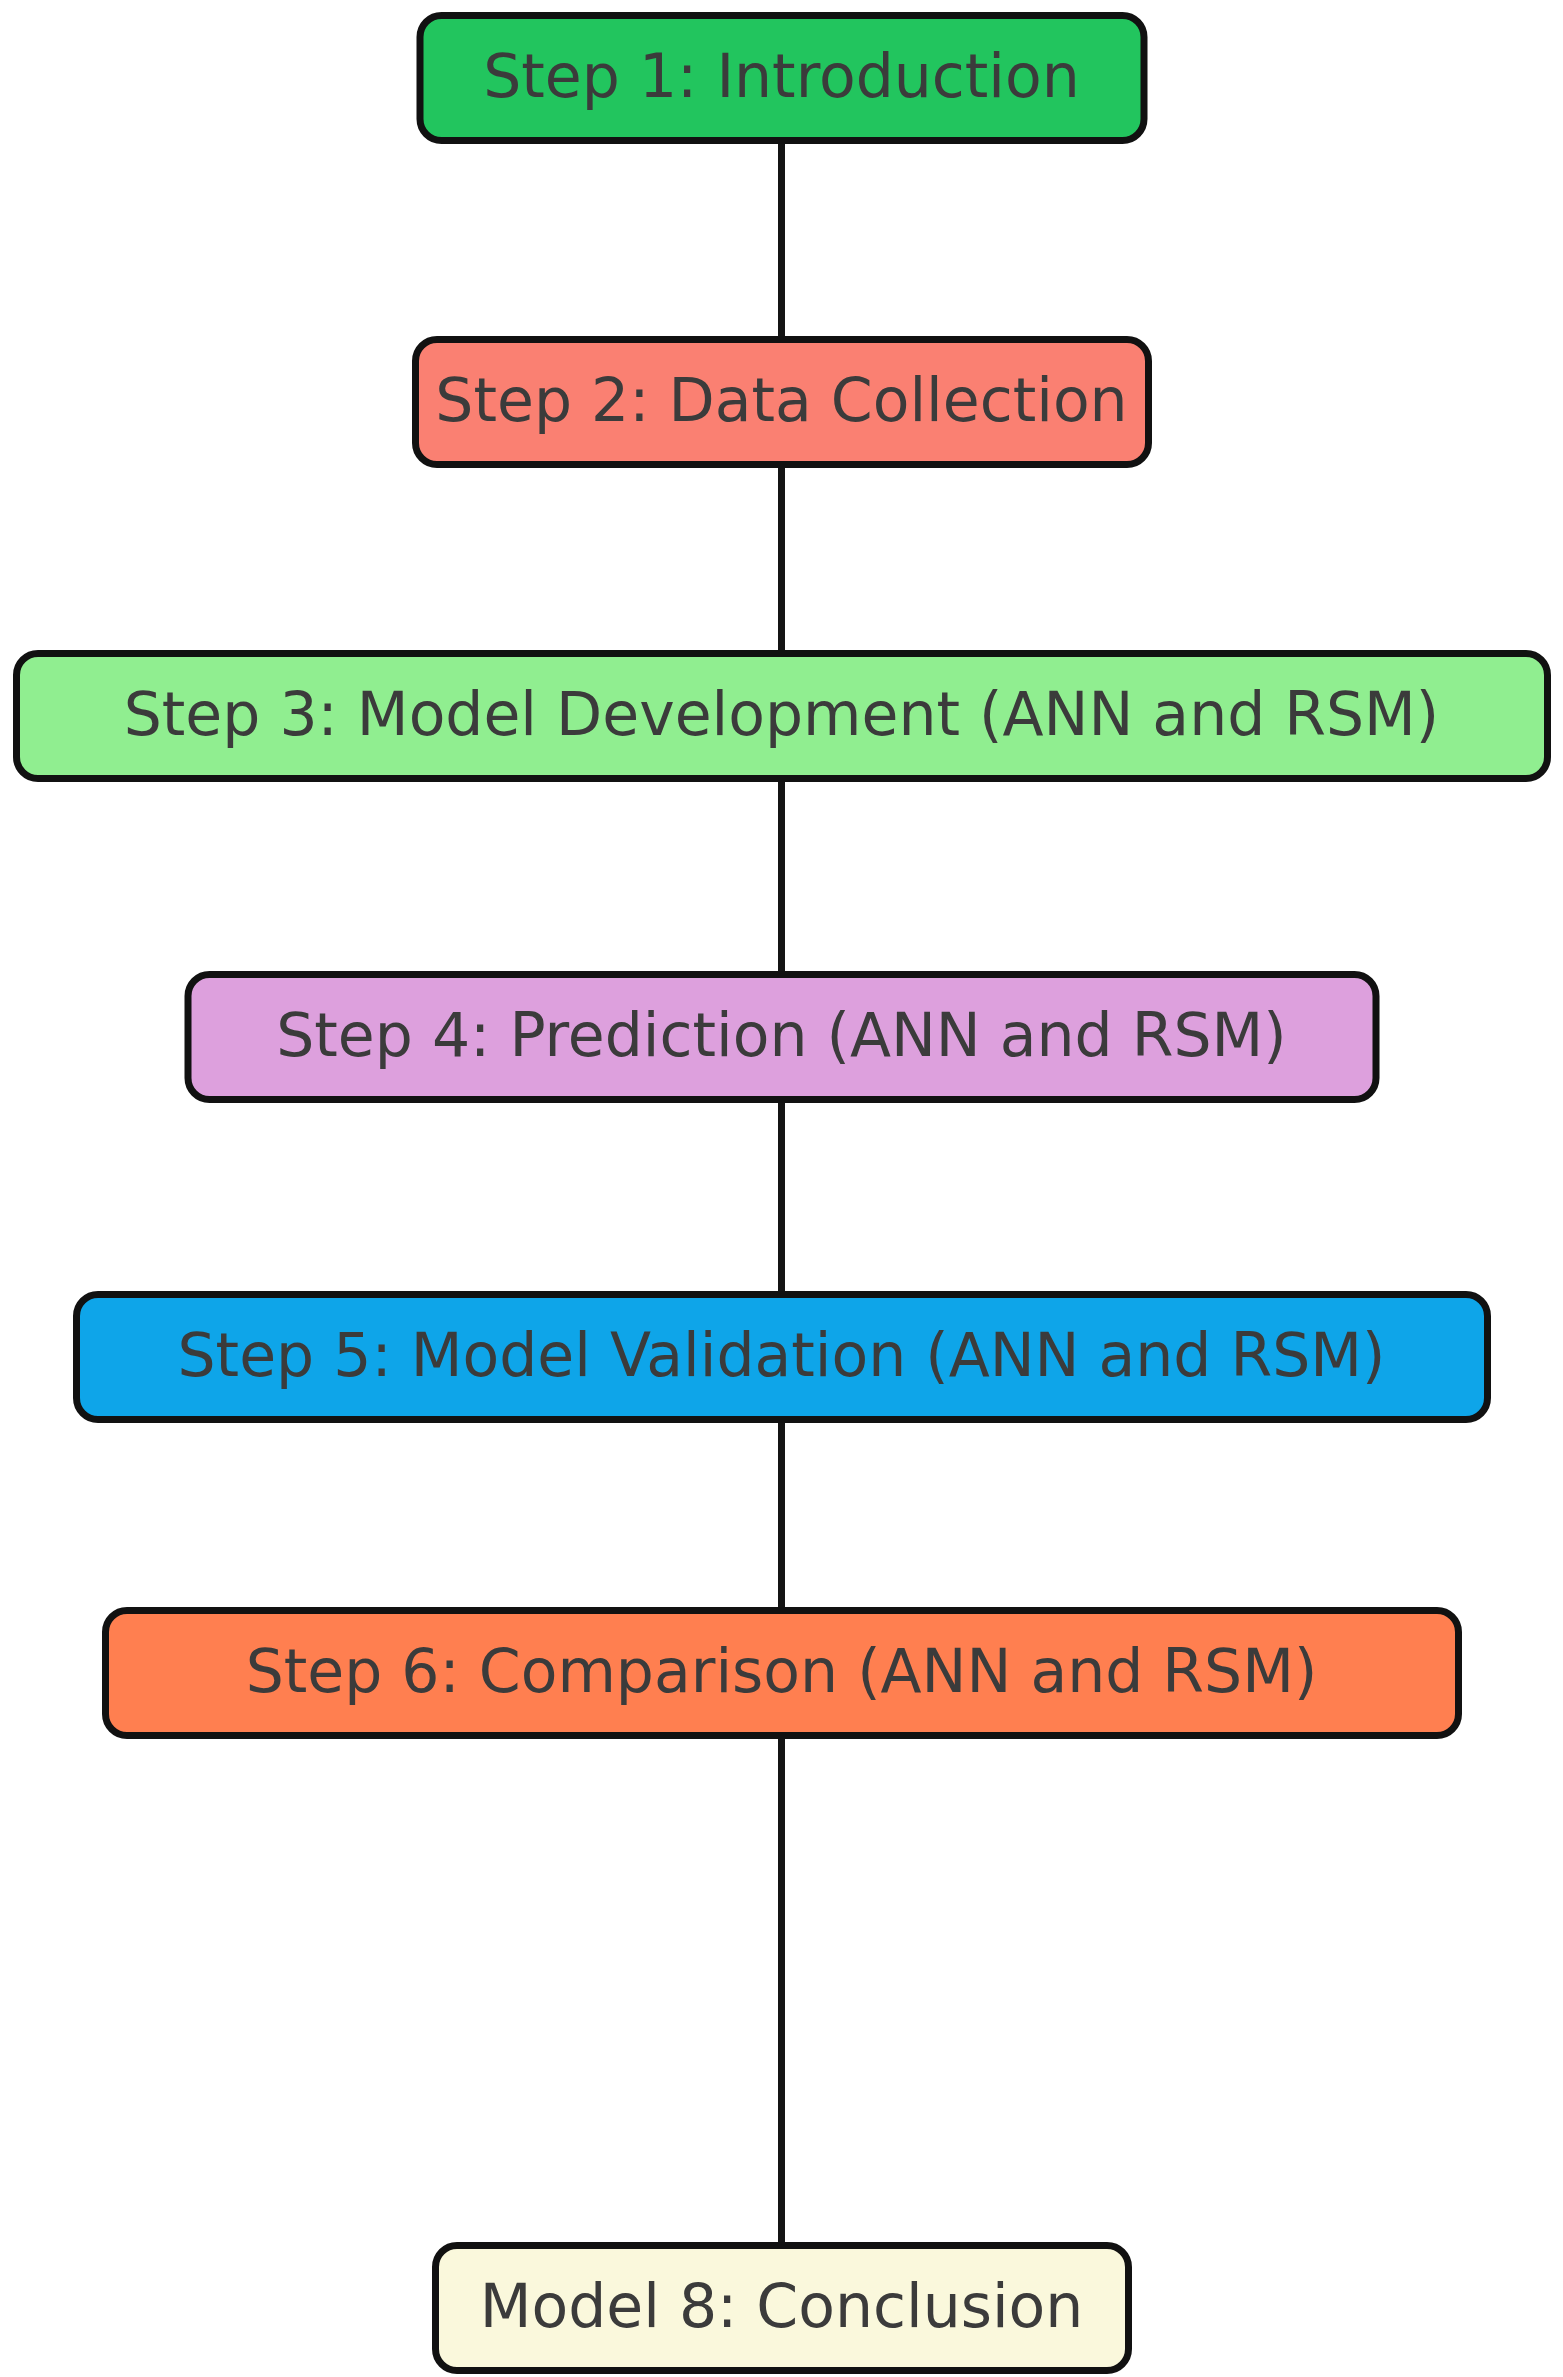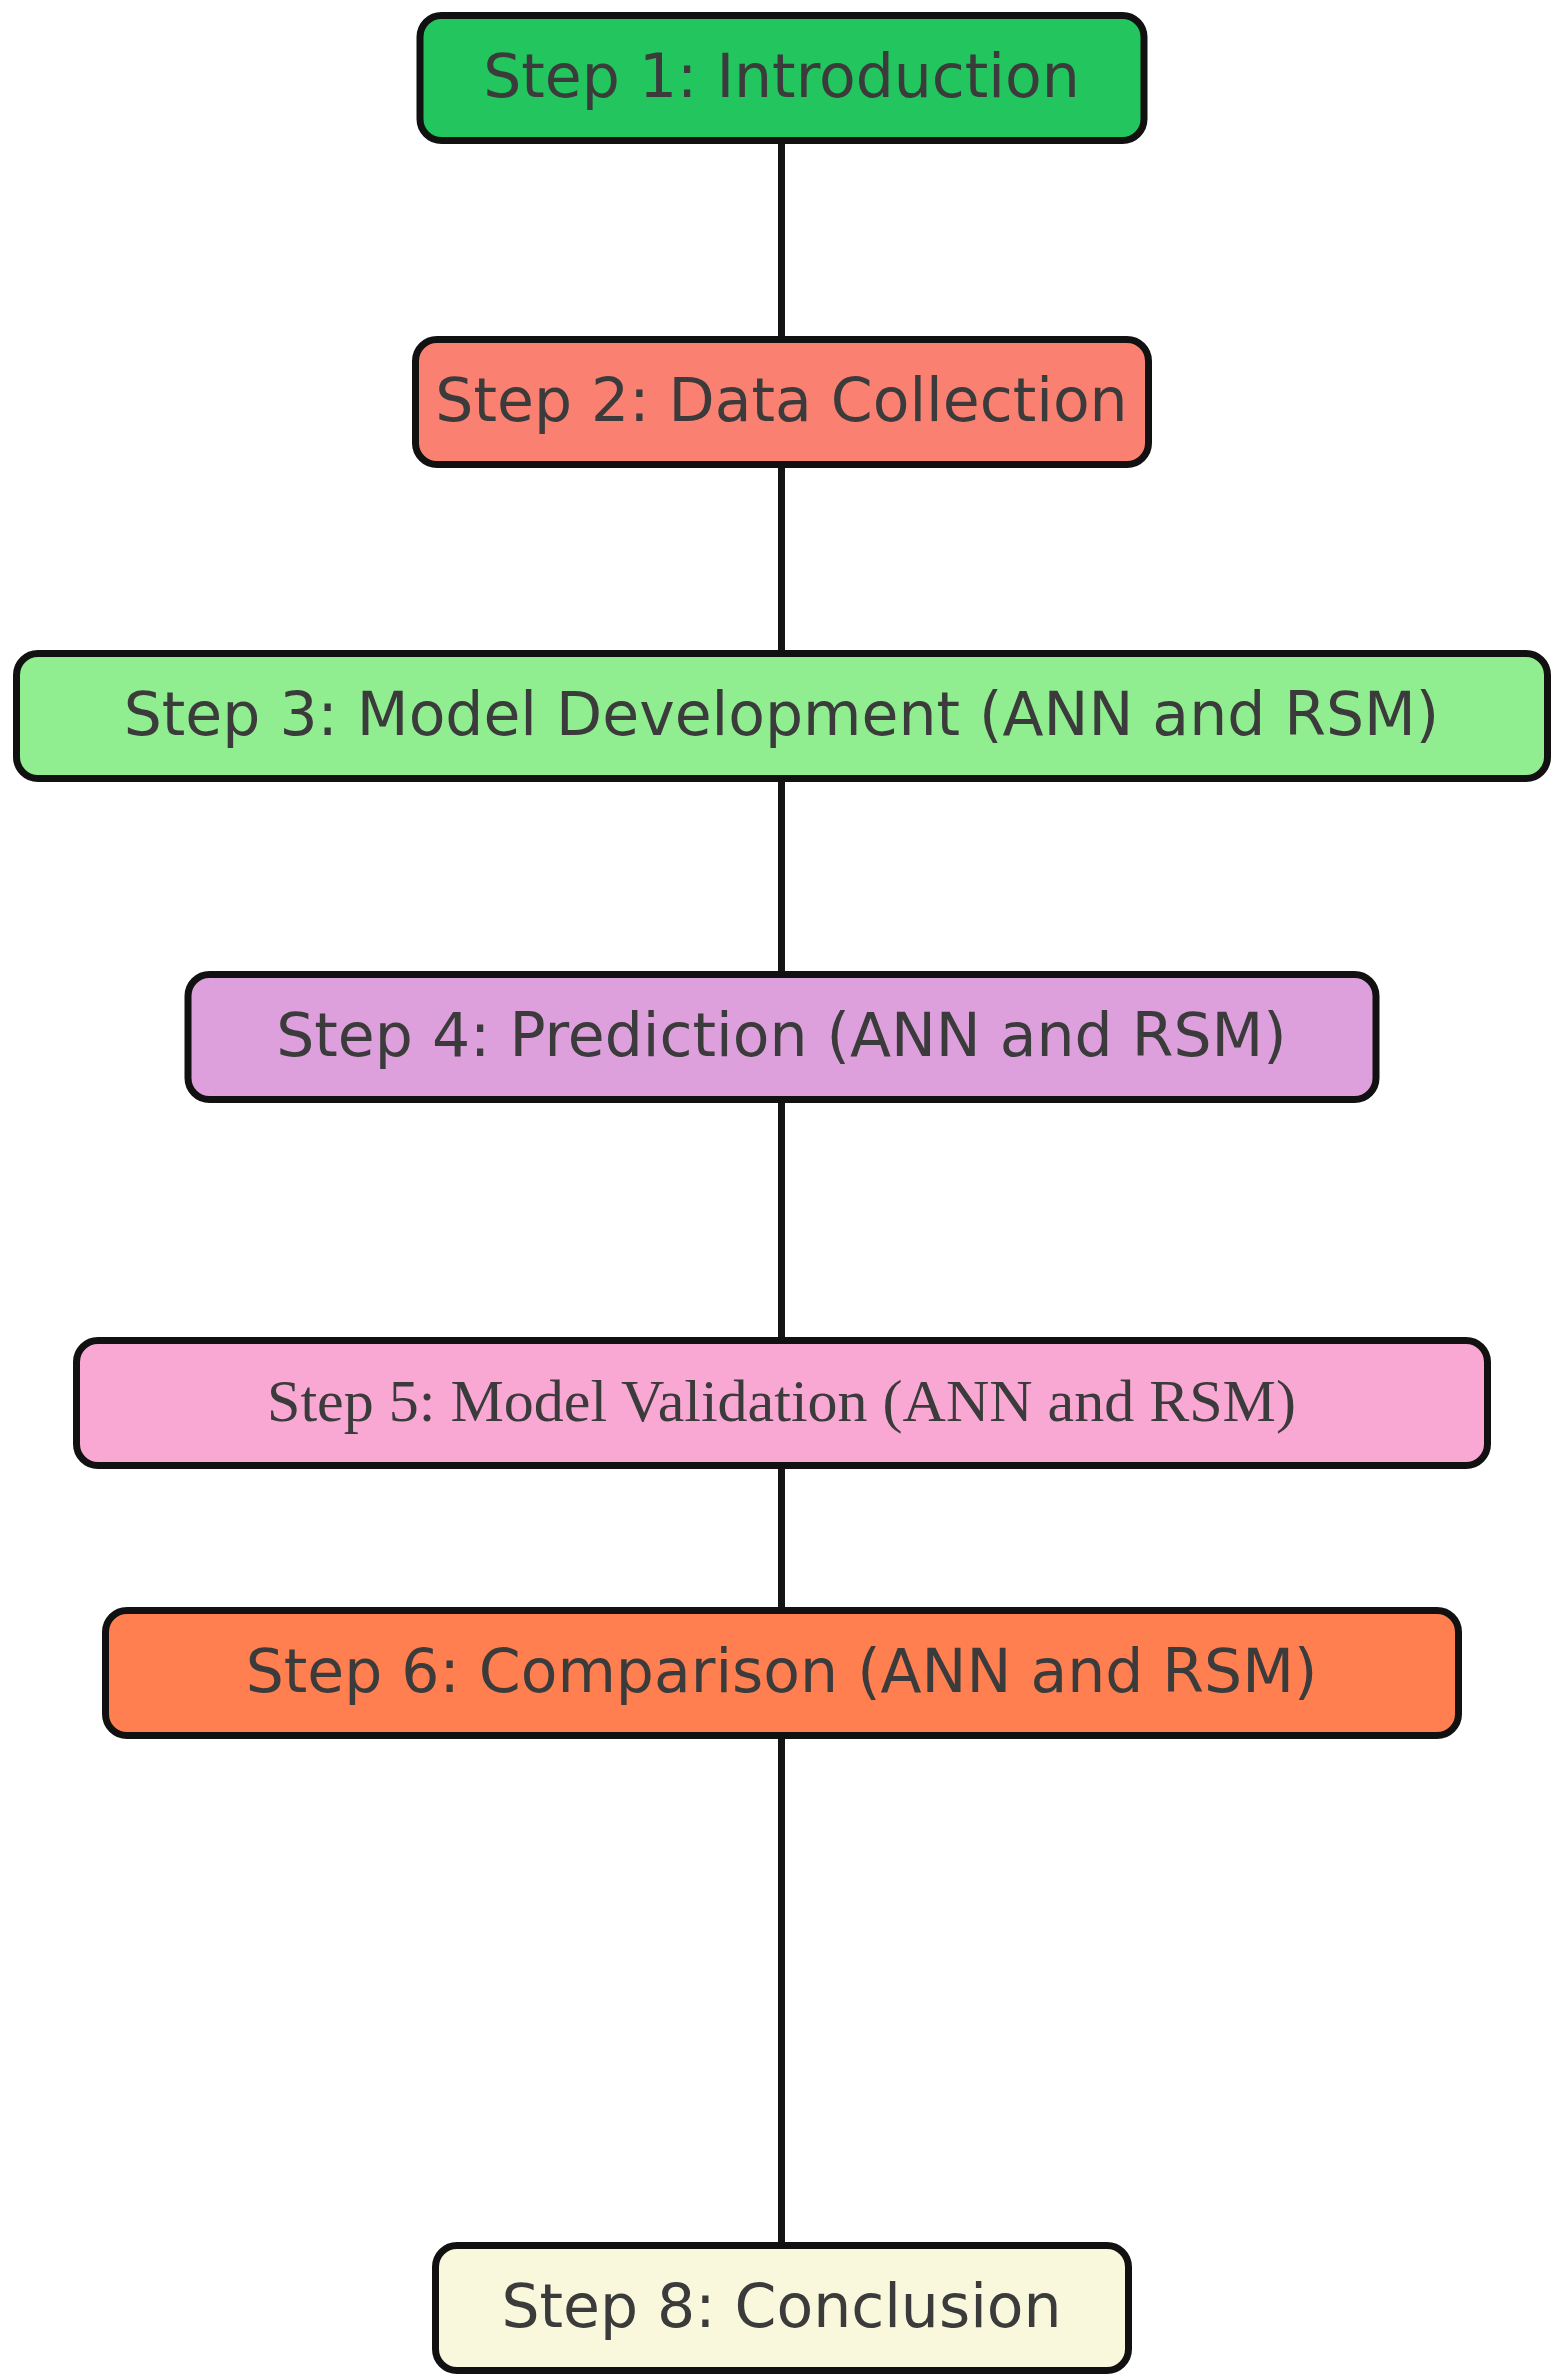--- a/index.html
+++ b/index.html
@@ -61,27 +61,27 @@
   </div>
 
   <div class="node" style="background: rgb(144, 238, 144); width: 1538px; top: 650px;">
     <span class="node-label">Step 3: Model Development (ANN and RSM)</span>
   </div>
 
   <div class="node" style="background: rgb(221, 160, 221); width: 1195px; top: 971px;">
     <span class="node-label">Step 4: Prediction (ANN and RSM)</span>
   </div>
 
-  <div class="node" style="background: #f9a8d4; width: 1418px; top: 1337px; font-family: Liberation Serif, serif;">
+  <div class="node" style="background: #0ea5e9; width: 1418px; top: 1291px;">
     <span class="node-label">Step 5: Model Validation (ANN and RSM)</span>
   </div>
 
   <div class="node" style="background: rgb(255, 127, 80); width: 1360px; top: 1607px;">
     <span class="node-label">Step 6: Comparison (ANN and RSM)</span>
   </div>
 
 
   <div class="node" style="background: rgb(250, 248, 220); width: 700px; top: 2242px;">
-    <span class="node-label">Step 8: Conclusion</span>
+    <span class="node-label">Model 8: Conclusion</span>
   </div>
 
 </div>
 
 
 </body></html>

